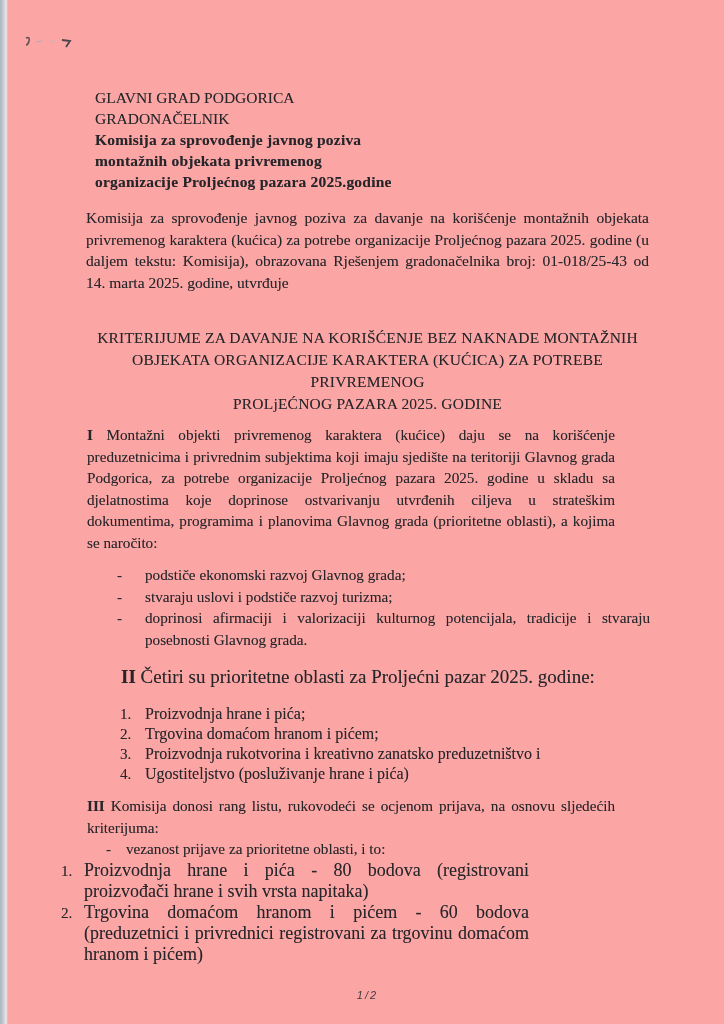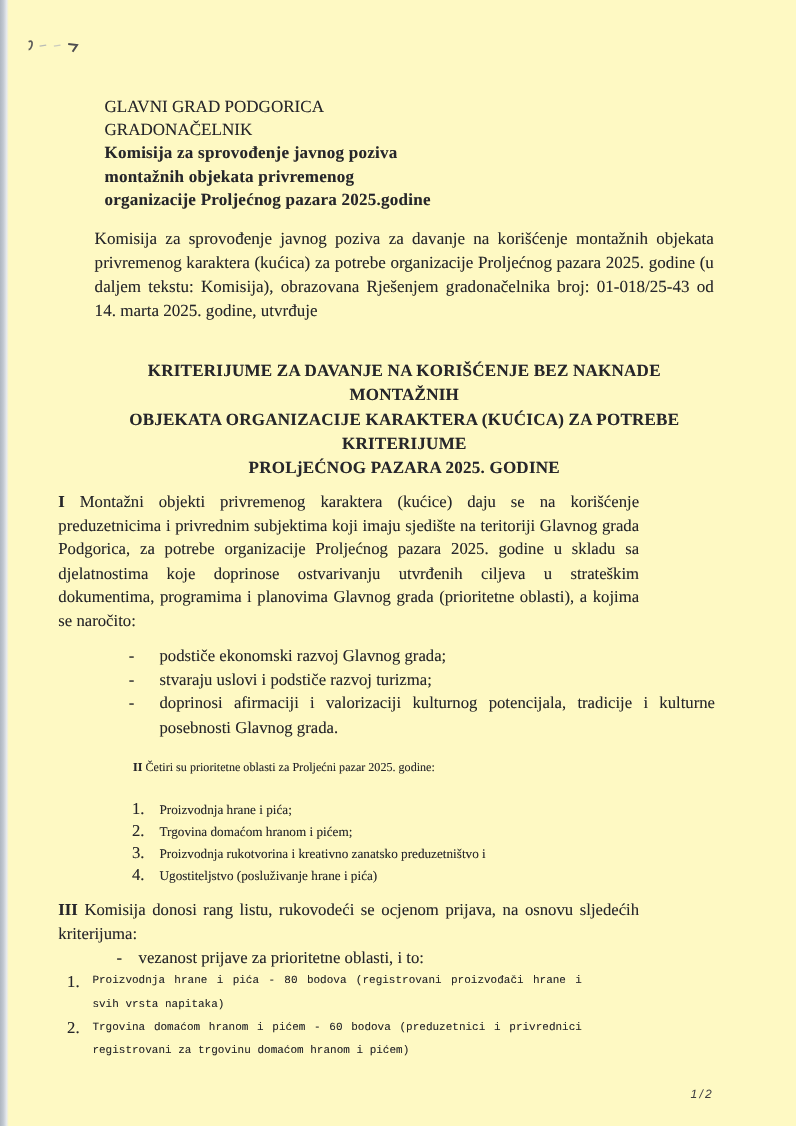--- a/index.html
+++ b/index.html
@@ -4,21 +4,21 @@
 <style>
   html, body { margin: 0; padding: 0; }
   body {
     width: 724px; height: 1024px;
     background: #e9eaec;
     font-family: "Liberation Serif", "DejaVu Serif", serif;
   }
   .page {
     position: relative;
     width: 724px; height: 1024px;
-    background: #fef9c3;
+    background: #fca5a5;
     overflow: hidden;
     color: #26262a;
   }
   
   .scan-edge {
     position: absolute; left: 0; top: 0; bottom: 0; width: 8px;
     background: linear-gradient(to right, #aeb6c0 0px, #c2c9d2 3px, #e6e9ec 6px, rgba(255,255,255,0) 8px);
   }
   .txt { text-shadow: 0 0 0.6px rgba(45,45,50,0.35); }
 
@@ -34,62 +34,62 @@
     margin: 15px 0 0 86px;
     width: 563px;
     font-size: 15.5px; line-height: 21.5px;
     text-align: justify;
   }
 
   .doc-title {
     margin: 34px 0 0 86px;
     width: 563px;
     text-align: center;
-    font-weight: 700;
+    font-weight: 400;
     font-size: 15.5px; line-height: 22px;
     letter-spacing: 0.2px;
   }
 
   .sect-par {
-    margin-left: 53px;
+    margin-left: 87px;
     width: 528px;
     font-size: 15.2px; line-height: 21.5px;
     text-align: justify;
   }
   .sec1 { margin-top: 9px; }
   .sec3 { margin-top: 11px; }
   b.numeral { font-weight: 700; }
 
   .dash-list { margin: 11px 0 0 117px; }
   .dash-row { display: flex; width: 533px; }
   .dash-row .marker { width: 28px; flex: 0 0 28px; font-size: 15.2px; line-height: 21.5px; }
   .dash-row .btext { flex: 1; font-size: 15.2px; line-height: 21.5px; text-align: justify; }
 
   .sec2-head {
     margin: 16px 0 0 121px;
     width: 528px;
-    font-size: 11px; line-height: 21px;
+    font-size: 19px; line-height: 21px;
   }
 
   .num-list { margin: 17px 0 0 120px; }
   .num-row { display: flex; width: 530px; }
   .num-row .num { width: 25px; flex: 0 0 25px; font-size: 15.2px; line-height: 20px; }
-  .num-row .ntext { flex: 1; font-size: 12px; line-height: 20px; }
+  .num-row .ntext { flex: 1; font-size: 16px; line-height: 20px; }
 
   .dash-row.crit { margin-left: -11px; width: 544px; }
   .dash-row.crit .marker { width: 20px; flex: 0 0 20px; }
 
   .sub-list { margin: 0 0 0 61px; }
   .sub-row { display: flex; width: 468px; }
   .sub-row .num { width: 23px; flex: 0 0 23px; font-size: 15.2px; line-height: 21px; }
-  .sub-row .ntext { flex: 1; font-size: 10px; line-height: 21px; text-align: justify; font-family: Liberation Mono, monospace; }
+  .sub-row .ntext { flex: 1; font-size: 18px; line-height: 21px; text-align: justify; }
 
   .page-number {
     position: absolute; left: 86px; top: 989px; width: 563px;
-    text-align: right;
+    text-align: center;
     font-family: "Liberation Sans", "DejaVu Sans", sans-serif;
     font-style: italic;
     font-size: 11px; letter-spacing: 2px;
     color: #3c3c40;
   }
 
   .pen-marks { position: absolute; left: 22px; top: 34px; width: 58px; height: 22px; }
 </style>
 </head>
 <body>
@@ -110,41 +110,41 @@
     <div class="bold">Komisija za sprovođenje javnog poziva</div>
     <div class="bold">montažnih objekata privremenog</div>
     <div class="bold">organizacije Proljećnog pazara 2025.godine</div>
   </div>
 
   <div class="intro txt">Komisija za sprovođenje javnog poziva za davanje na korišćenje montažnih objekata privremenog karaktera (kućica) za potrebe organizacije Proljećnog pazara 2025. godine (u daljem tekstu: Komisija), obrazovana Rješenjem gradonačelnika broj: 01-018/25-43 od 14. marta 2025. godine, utvrđuje</div>
 
   <div class="doc-title txt">
     <div>KRITERIJUME ZA DAVANJE NA KORIŠĆENJE BEZ NAKNADE MONTAŽNIH</div>
     <div>OBJEKATA ORGANIZACIJE KARAKTERA (KUĆICA) ZA POTREBE</div>
-    <div>KRITERIJUME</div>
+    <div>PRIVREMENOG</div>
     <div>PROLjEĆNOG PAZARA 2025. GODINE</div>
   </div>
 
   <div class="sect-par sec1 txt">
     <b class="numeral">I</b>
     <span>Montažni objekti privremenog karaktera (kućice) daju se na korišćenje preduzetnicima i privrednim subjektima koji imaju sjedište na teritoriji Glavnog grada Podgorica, za potrebe organizacije Proljećnog pazara 2025. godine u skladu sa djelatnostima koje doprinose ostvarivanju utvrđenih ciljeva u strateškim dokumentima, programima i planovima Glavnog grada (prioritetne oblasti), a kojima se naročito:</span>
   </div>
 
   <div class="dash-list txt">
     <div class="dash-row">
       <span class="marker">-</span>
       <div class="btext">podstiče ekonomski razvoj Glavnog grada;</div>
     </div>
     <div class="dash-row">
       <span class="marker">-</span>
       <div class="btext">stvaraju uslovi i podstiče razvoj turizma;</div>
     </div>
     <div class="dash-row">
       <span class="marker">-</span>
-      <div class="btext">doprinosi afirmaciji i valorizaciji kulturnog potencijala, tradicije i kulturne posebnosti Glavnog grada.</div>
+      <div class="btext">doprinosi afirmaciji i valorizaciji kulturnog potencijala, tradicije i stvaraju posebnosti Glavnog grada.</div>
     </div>
   </div>
 
   <div class="sec2-head txt">
     <b class="numeral">II</b>
     <span>Četiri su prioritetne oblasti za Proljećni pazar 2025. godine:</span>
   </div>
 
   <div class="num-list txt">
     <div class="num-row">

